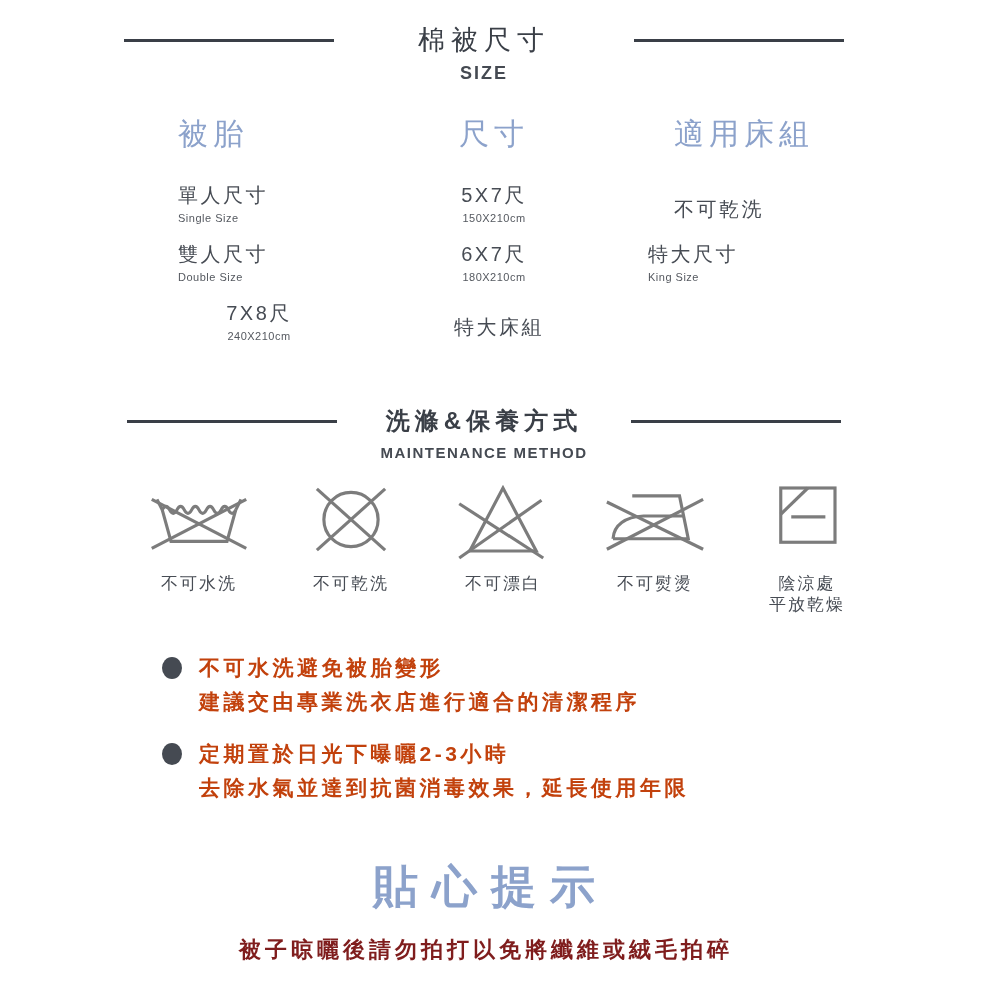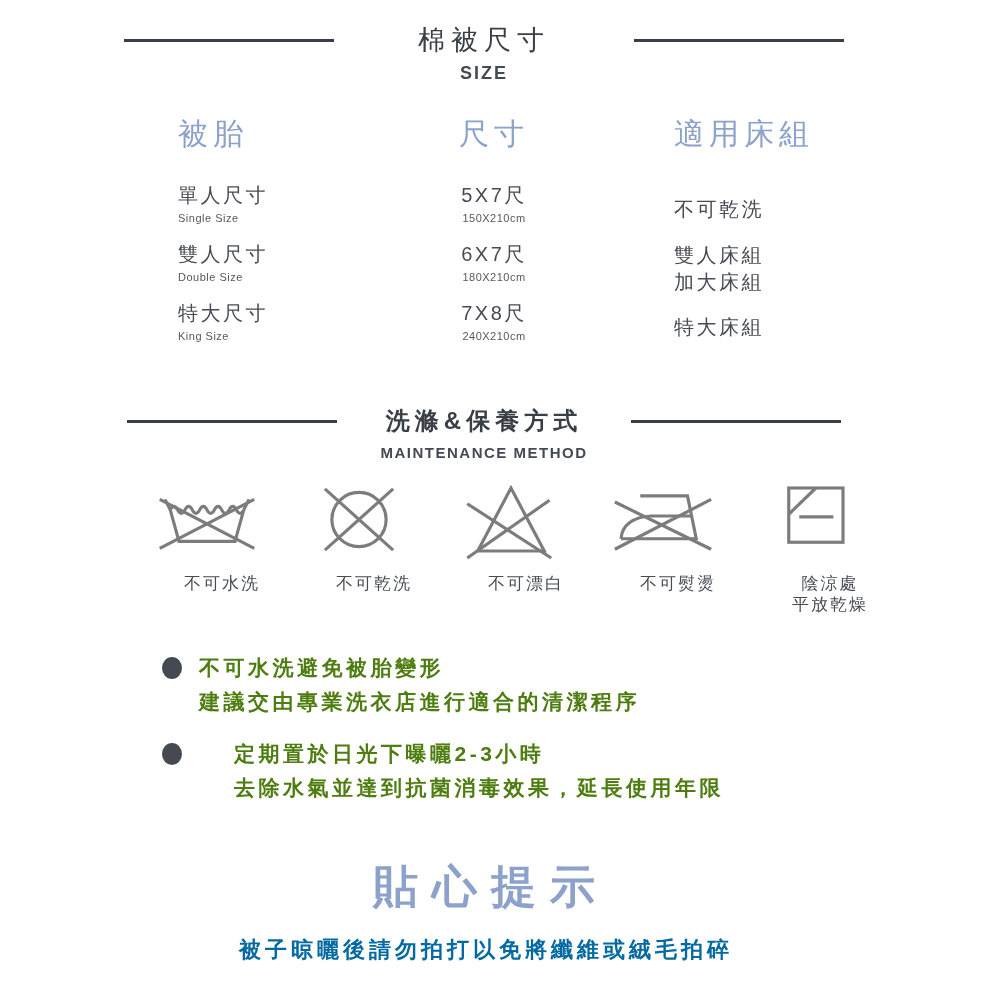--- a/index.html
+++ b/index.html
@@ -31,41 +31,41 @@
   .c2 { text-align:center; }
   .c3 { padding-left:70px; }
   .td { height:59px; padding-top:2px; }
   .td .zh { font-size:20px; letter-spacing:2.5px; color:#474c54; font-weight:500; white-space:nowrap; }
   .td .en { font-size:11px; letter-spacing:0.5px; color:#54585f; margin-top:3px; }
   .td.c3 { display:flex; flex-direction:column; justify-content:center; padding-top:0; }
   .td.c3 .zh { line-height:27px; }
 
   
   .icons { width:730px; margin:20px 0 0 138px; display:flex; justify-content:space-between; }
-  .icon-item { width:122px; display:flex; flex-direction:column; align-items:flex-end; }
+  .icon-item { width:122px; display:flex; flex-direction:column; align-items:center; }
   .icon-item svg { width:106px; height:84px; display:block; }
   .icon-item svg path, .icon-item svg line, .icon-item svg circle, .icon-item svg rect {
     fill:none; stroke:#7c7c7c; stroke-width:3.6;
   }
   .icon-label { margin-top:8px; font-size:17px; letter-spacing:2px; line-height:21px;
     color:#474c54; text-align:center; font-weight:500; white-space:nowrap; }
 
   
   .notes { margin:36px 0 0 162px; }
   .note { display:flex; }
-  .note + .note { margin-top:18px;gap:35px; }
+  .note + .note { margin-top:18px; }
   .dot { flex:none; width:20px; height:22px; border-radius:50%; background:#454a52; margin-top:6px; }
   .note-text { margin-left:17px; font-size:21px; font-weight:600; letter-spacing:3.5px;
-    line-height:34px; color:#4d7c0f; white-space:nowrap; }
+    line-height:34px; color:#c2410c; white-space:nowrap; }
 
   
   .tip { text-align:center; margin-top:52px; }
   .tip-title { font-size:45px; font-weight:700; color:#8ca2cb; letter-spacing:14px; text-indent:14px; }
   .tip-text { margin-top:18px; font-size:22px; font-weight:600; letter-spacing:4px;
-    text-indent:4px; color:#0369a1; }
+    text-indent:4px; color:#7f1d1d; }
 </style>
 </head>
 <body>
 
 <div class="page">
 
   <header class="sec-head first">
     <div class="row">
       <span class="rule"></span>
       <h1 class="sec-title">棉被尺寸</h1>
@@ -91,24 +91,20 @@
       <div class="zh">不可乾洗</div>
     </div>
 
     <div class="td c1">
       <div class="zh">雙人尺寸</div>
       <div class="en">Double Size</div>
     </div>
     <div class="td c2">
       <div class="zh">6X7尺</div>
       <div class="en">180X210cm</div>
-    </div>
-    <div class="td c3">
-      <div class="zh">雙人床組</div>
-      <div class="zh">加大床組</div>
     </div>
 
     <div class="td c1">
       <div class="zh">特大尺寸</div>
       <div class="en">King Size</div>
     </div>
     <div class="td c2">
       <div class="zh">7X8尺</div>
       <div class="en">240X210cm</div>
     </div>

